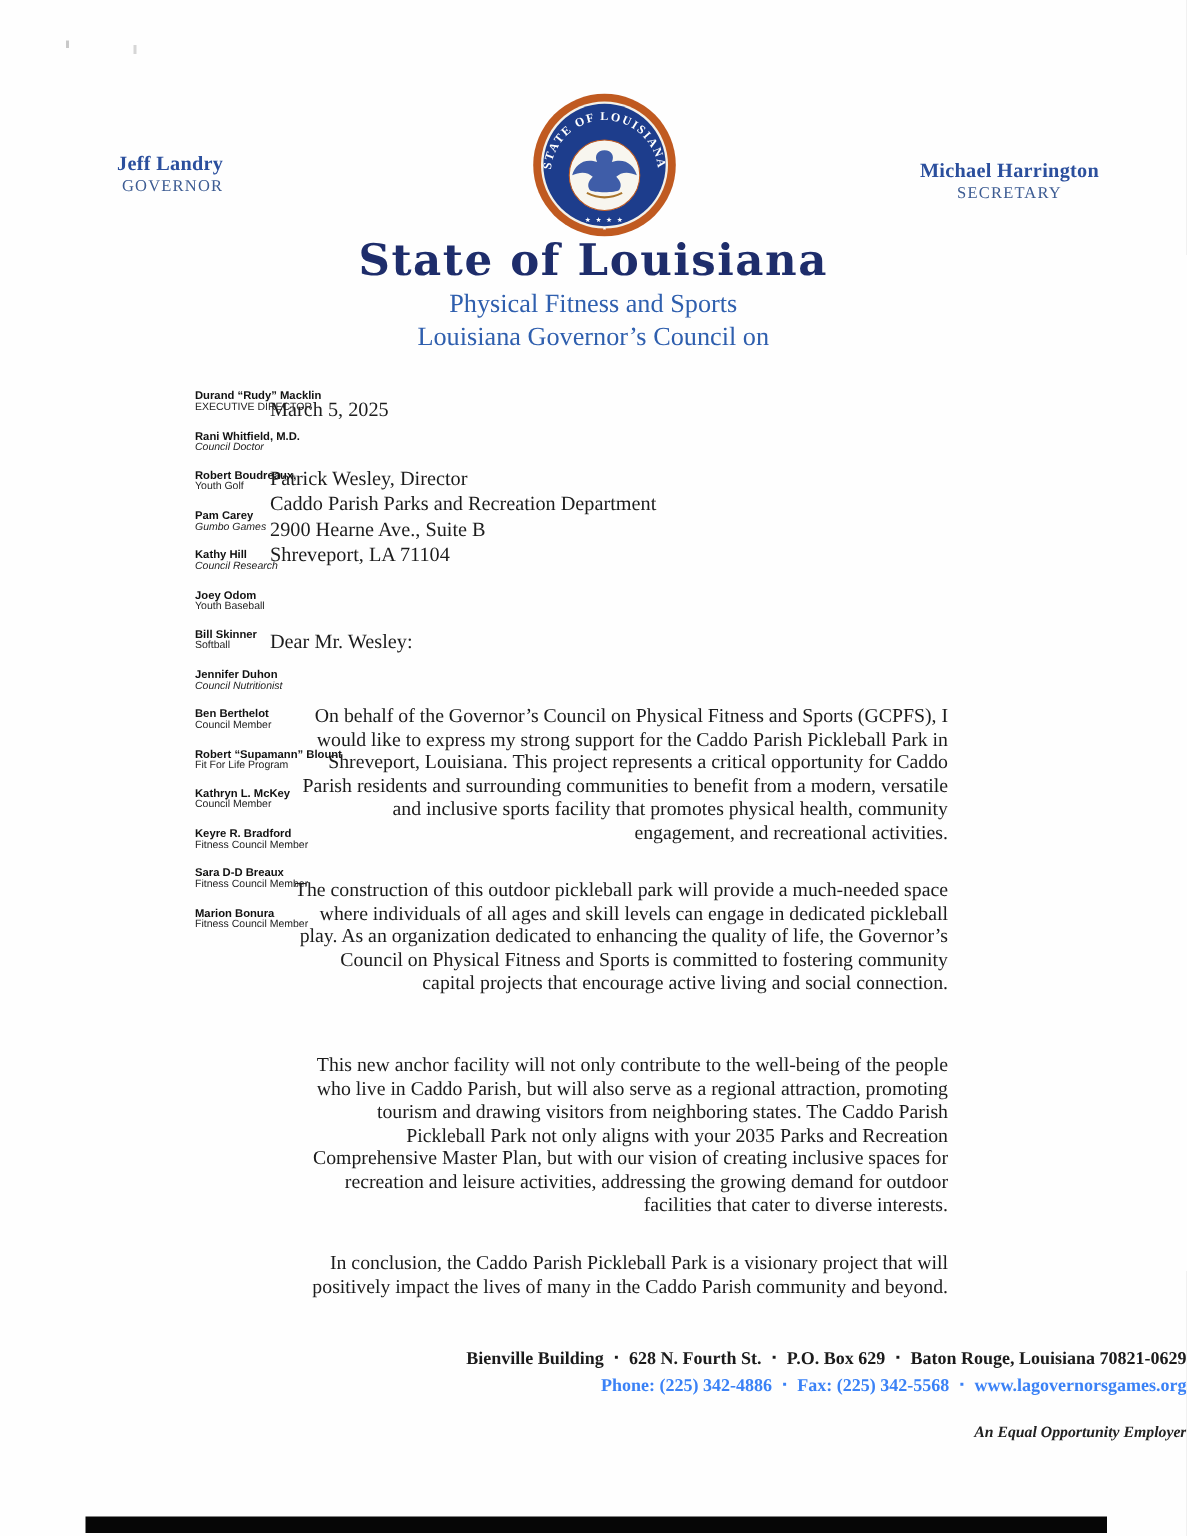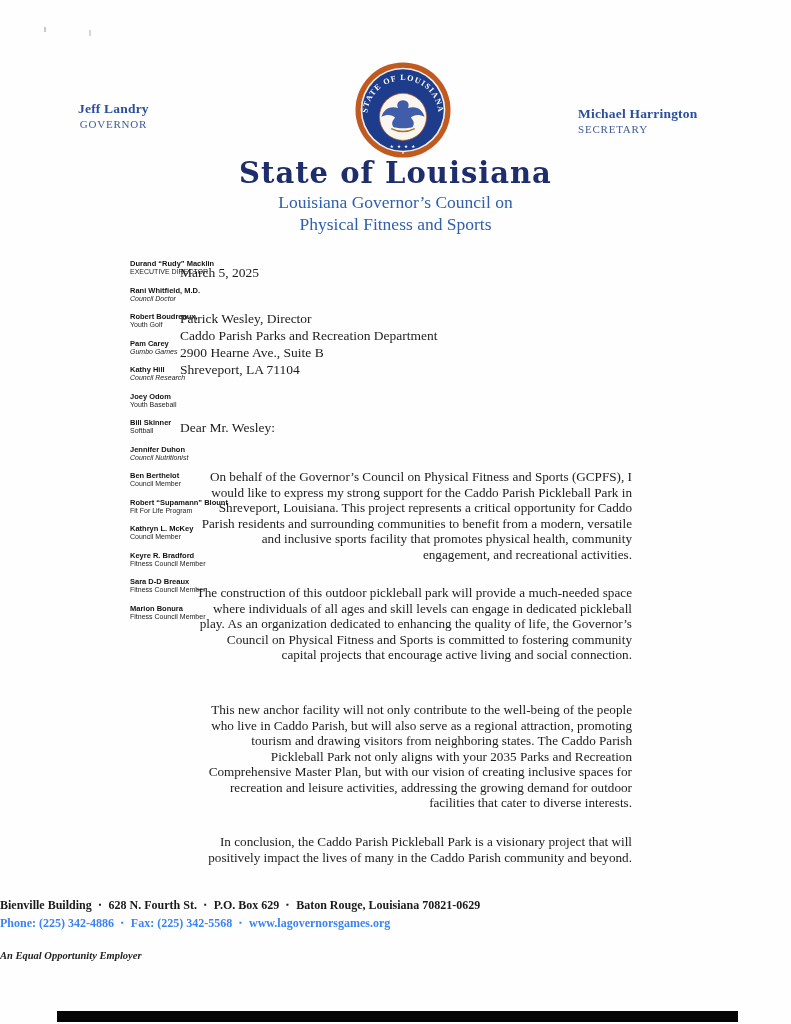--- a/index.html
+++ b/index.html
@@ -7,22 +7,22 @@
     position:relative;width:791px;height:1024px;margin:0 auto;
     background:#fefefe;overflow:hidden;
     font-family:"Liberation Serif",serif;color:#1c1c1c;
   }
   
   .speckle{position:absolute;background:#c9c9c9;}
   .sp1{left:44px;top:27px;width:2px;height:5px;}
   .sp2{left:89px;top:30px;width:2px;height:6px;background:#d6d6d6;}
 
   
-  .gov-block{position:absolute;left:78px;top:101px;text-align:center;}
-  .sec-block{position:absolute;left:578px;top:106px;width:150px;}
+  .gov-block{position:absolute;left:78px;top:101px;text-align:right;}
+  .sec-block{position:absolute;left:598px;top:106px;width:150px;text-align:center;}
   .person-name{font-weight:bold;font-size:13.5px;color:#2b4f9d;letter-spacing:.2px;}
   .person-title{font-size:11px;color:#3d5c93;letter-spacing:.8px;margin-top:1px;}
 
   
   .seal{position:absolute;left:354px;top:61px;width:98px;height:98px;}
 
   
   .org-title{
     position:absolute;left:0;right:0;top:156px;text-align:center;
     font-family:"DejaVu Serif",serif;font-weight:bold;font-size:29px;
@@ -43,21 +43,21 @@
 
   
   .letter{position:absolute;left:180px;top:265px;width:468px;font-size:13.2px;}
   .letter .date{position:absolute;top:0;left:0;font-size:13.5px;}
   .letter .recipient{position:absolute;top:45px;left:0;font-size:13.5px;line-height:17px;}
   .letter .salutation{position:absolute;top:155px;left:0;font-size:13.5px;}
   .para{position:absolute;left:0;margin:16px;line-height:15.5px;text-align:right;}
   .p1{top:188px;} .p2{top:304px;} .p3{top:421px;} .p4{top:553px;}
 
   
-  .footer{position:absolute;left:0;right:0;top:898px;text-align:left;}
+  .footer{position:absolute;left:0;right:0;top:898px;text-align:right;}
   .f-line1{font-size:12px;font-weight:bold;color:#1b1b1b;}
   .f-line2{font-size:12px;font-weight:bold;color:#3b82f6;margin-top:3px;}
   .f-line3{font-size:10.5px;font-weight:bold;font-style:italic;color:#222;margin-top:19px;}
   .sep{font-size:8px;padding:0 7px;vertical-align:2px;}
 
   
   .bottom-bar{position:absolute;left:57px;top:1011px;width:681px;height:11px;background:#060606;}
 </style>
 </head>
 <body>
@@ -89,22 +89,22 @@
       <circle cx="50" cy="57" r="24" fill="#f8f6ef" stroke="#c05a20" stroke-width="0.7"></circle>
       <path d="M50 40 c-5 0 -7 4 -5 8 c-9 -3 -15 2 -17 9 c6 -3 11 -2 14 1 c-3 3 -4 6 -2 9 c2 2 18 2 20 0 c2 -3 1 -6 -2 -9 c3 -3 8 -4 14 -1 c-2 -7 -8 -12 -17 -9 c2 -4 0 -8 -5 -8 z" fill="#2a4da0" opacity="0.9"></path>
       <path d="M38 69 q12 6 24 0" stroke="#a8742b" stroke-width="1.4" fill="none"></path>
       <text x="50" y="89" font-size="4.6" fill="#ffffff" text-anchor="middle" letter-spacing="1">★ ★ ★ ★</text>
       <text x="50" y="94.5" font-size="3.4" fill="#ffffff" text-anchor="middle">★</text>
     </svg>
   </div>
 
   <div class="org-title">State of Louisiana</div>
   <div class="org-sub">
+    <div>Physical Fitness and Sports</div>
     <div>Louisiana Governor’s Council on</div>
-    <div>Physical Fitness and Sports</div>
   </div>
 
   <aside class="sidebar">
     <div class="member">
       <div class="m-name">Durand “Rudy” Macklin</div>
       <div class="m-role">EXECUTIVE DIRECTOR</div>
     </div>
     <div class="member">
       <div class="m-name">Rani Whitfield, M.D.</div>
       <div class="m-role it">Council Doctor</div>

